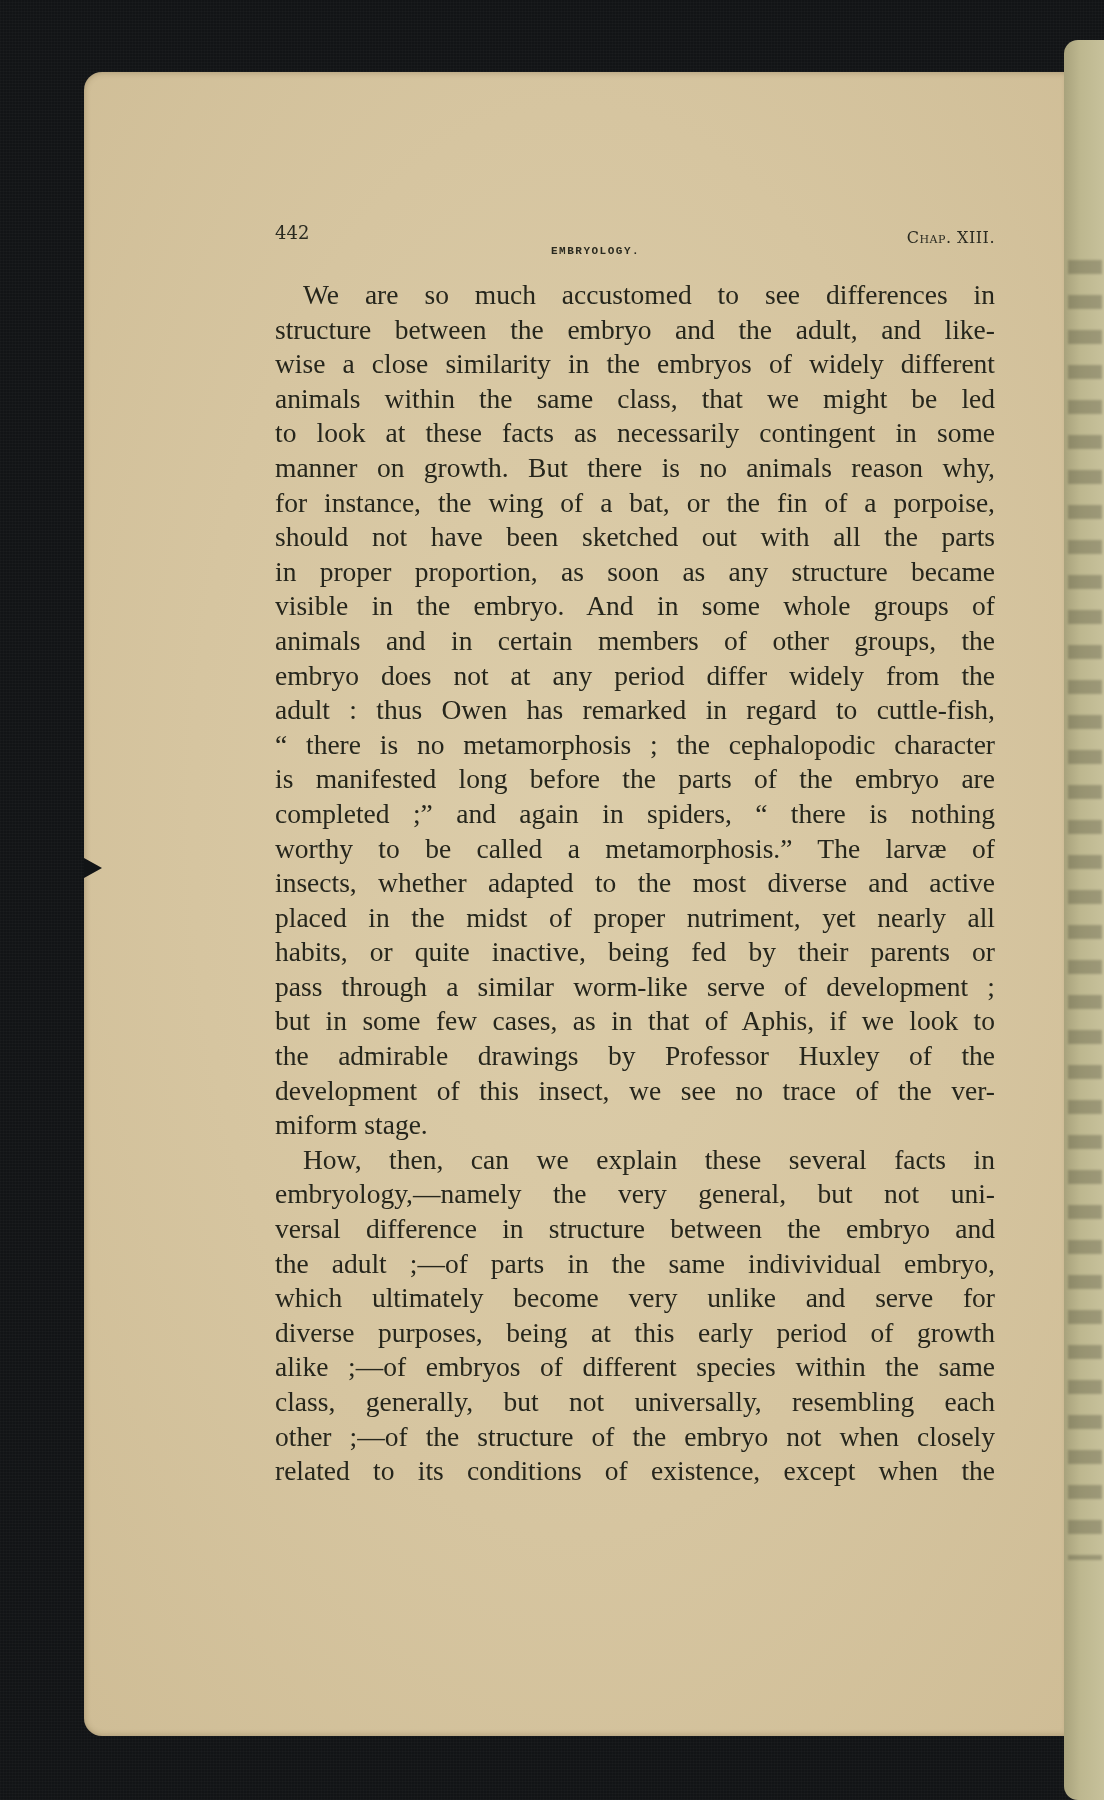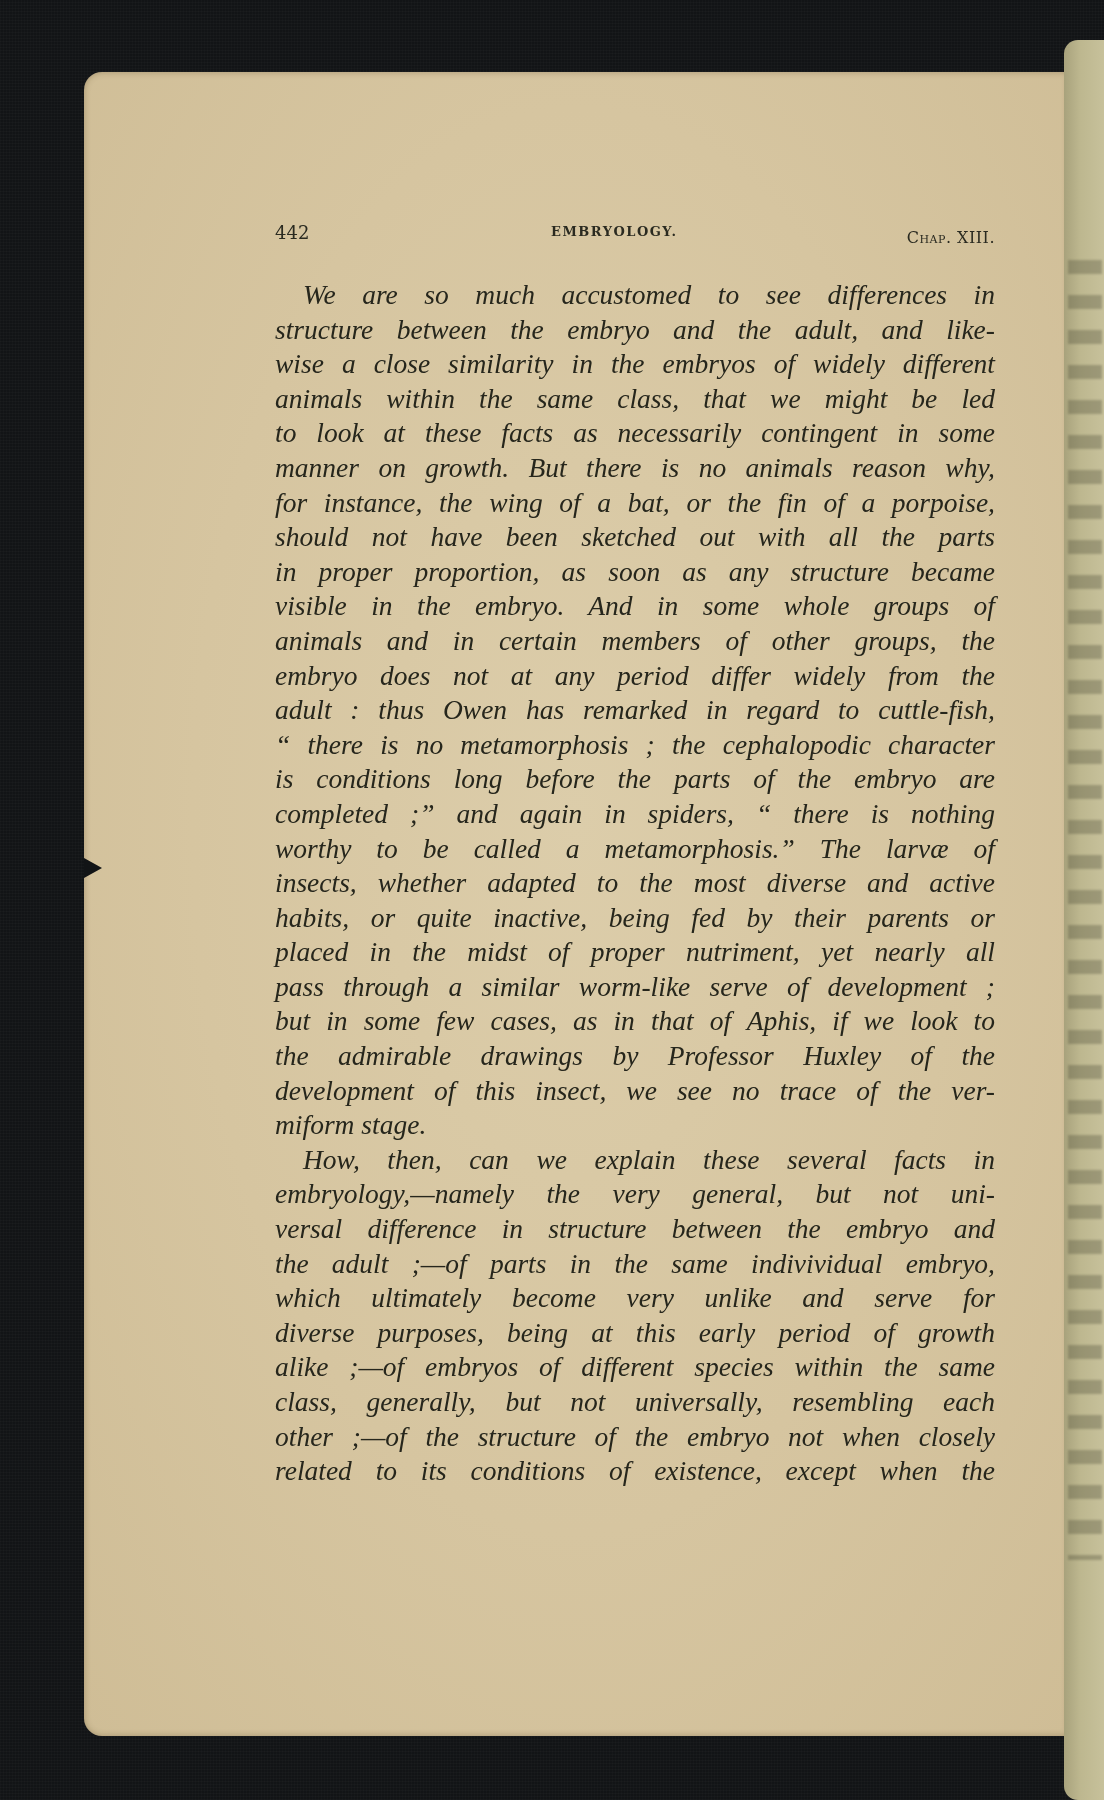--- a/index.html
+++ b/index.html
@@ -69,24 +69,25 @@
     .folio {
       position: absolute;
       left: 0;
       top: 0;
       font-size: 18px;
       letter-spacing: 0px;
     }
     .chapter-title {
       position: absolute;
       left: 276px;
-      top: 2px;
-      font-size: 13px;
+      top: 23px;
+      font-size: 11px;
       letter-spacing: 1.5px;
       font-weight: bold;
+      font-family: Liberation Mono, monospace;
     }
     .chapter-num {
       position: absolute;
       right: 0;
       top: 6px;
       font-size: 16px;
       font-variant: small-caps;
       letter-spacing: 0.5px;
     }
     .body-text {
@@ -98,21 +99,20 @@
       font-family: "Liberation Serif", serif;
       font-size: 27.5px;
     }
     .line {
       display: block;
       height: 34.6px;
       line-height: 34.6px;
       white-space: nowrap;
       text-align: justify;
       text-align-last: justify;
-      font-style: italic;
     }
     .line.indent {
       padding-left: 28px;
     }
     .line.last {
       text-align-last: left;
     }
   </style>
 </head>
 <body>
@@ -138,26 +138,26 @@
     <span class="line">to look at these facts as necessarily contingent in some</span>
     <span class="line">manner on growth.  But there is no animals reason why,</span>
     <span class="line">for instance, the wing of a bat, or the fin of a porpoise,</span>
     <span class="line">should not have been sketched out with all the parts</span>
     <span class="line">in proper proportion, as soon as any structure became</span>
     <span class="line">visible in the embryo.  And in some whole groups of</span>
     <span class="line">animals and in certain members of other groups, the</span>
     <span class="line">embryo does not at any period differ widely from the</span>
     <span class="line">adult : thus Owen has remarked in regard to cuttle-fish,</span>
     <span class="line">“ there is no metamorphosis ; the cephalopodic character</span>
-    <span class="line">is conditions long before the parts of the embryo are</span>
+    <span class="line">is manifested long before the parts of the embryo are</span>
     <span class="line">completed ;” and again in spiders, “ there is nothing</span>
     <span class="line">worthy to be called a metamorphosis.”  The larvæ of</span>
     <span class="line">insects, whether adapted to the most diverse and active</span>
+    <span class="line">placed in the midst of proper nutriment, yet nearly all</span>
     <span class="line">habits, or quite inactive, being fed by their parents or</span>
-    <span class="line">placed in the midst of proper nutriment, yet nearly all</span>
     <span class="line">pass through a similar worm-like serve of development ;</span>
     <span class="line">but in some few cases, as in that of Aphis, if we look to</span>
     <span class="line">the admirable drawings by Professor Huxley of the</span>
     <span class="line">development of this insect, we see no trace of the ver-</span>
     <span class="line last">miform stage.</span>
   </div>
   <div>
     <span class="line indent">How, then, can we explain these several facts in</span>
     <span class="line">embryology,—namely the very general, but not uni-</span>
     <span class="line">versal difference in structure between the embryo and</span>

